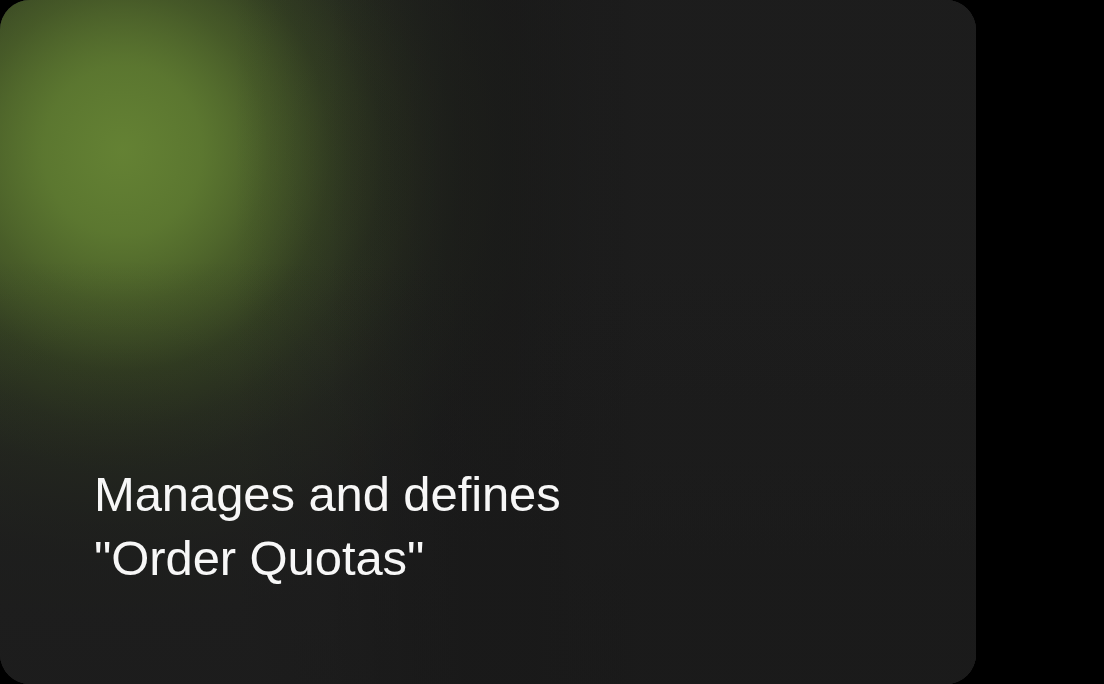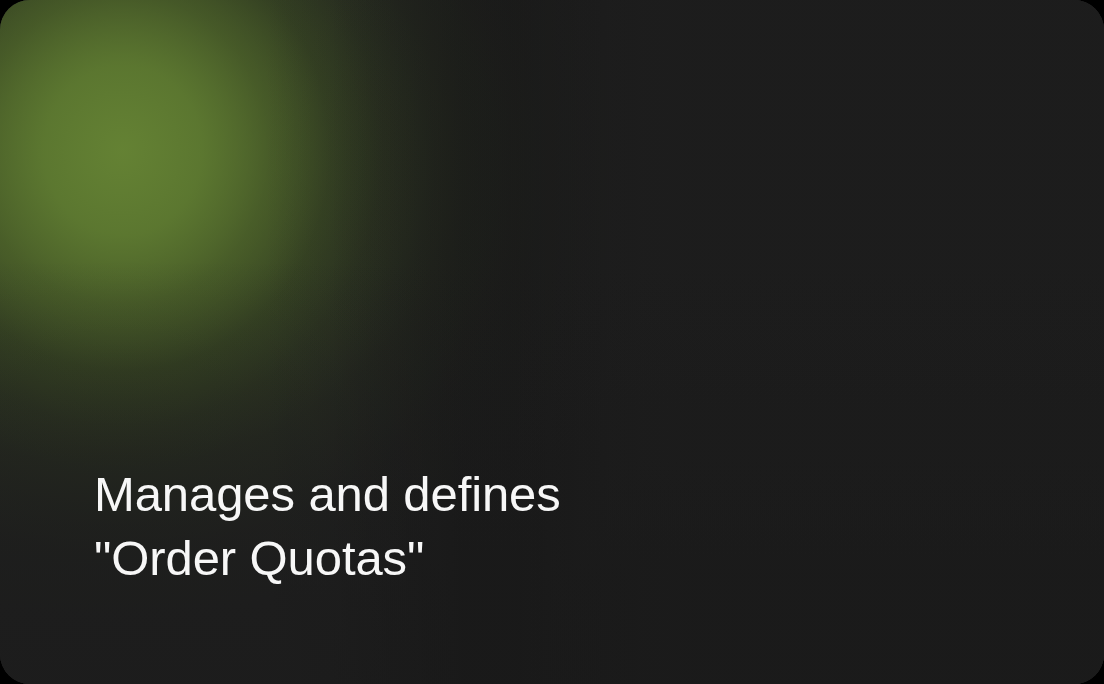--- a/index.html
+++ b/index.html
@@ -12,21 +12,21 @@
   body {
     width: 1104px;
     height: 684px;
     overflow: hidden;
     font-family: "Liberation Sans", "DejaVu Sans", sans-serif;
   }
 
   
   .card {
     position: relative;
-    width: 1104px;
+    width: 976px;
     height: 684px;
     border-radius: 30px;
     overflow: hidden;
     background-color: #222222;
     isolation: isolate;
   }
 
   
   .card-base {
     position: absolute;

